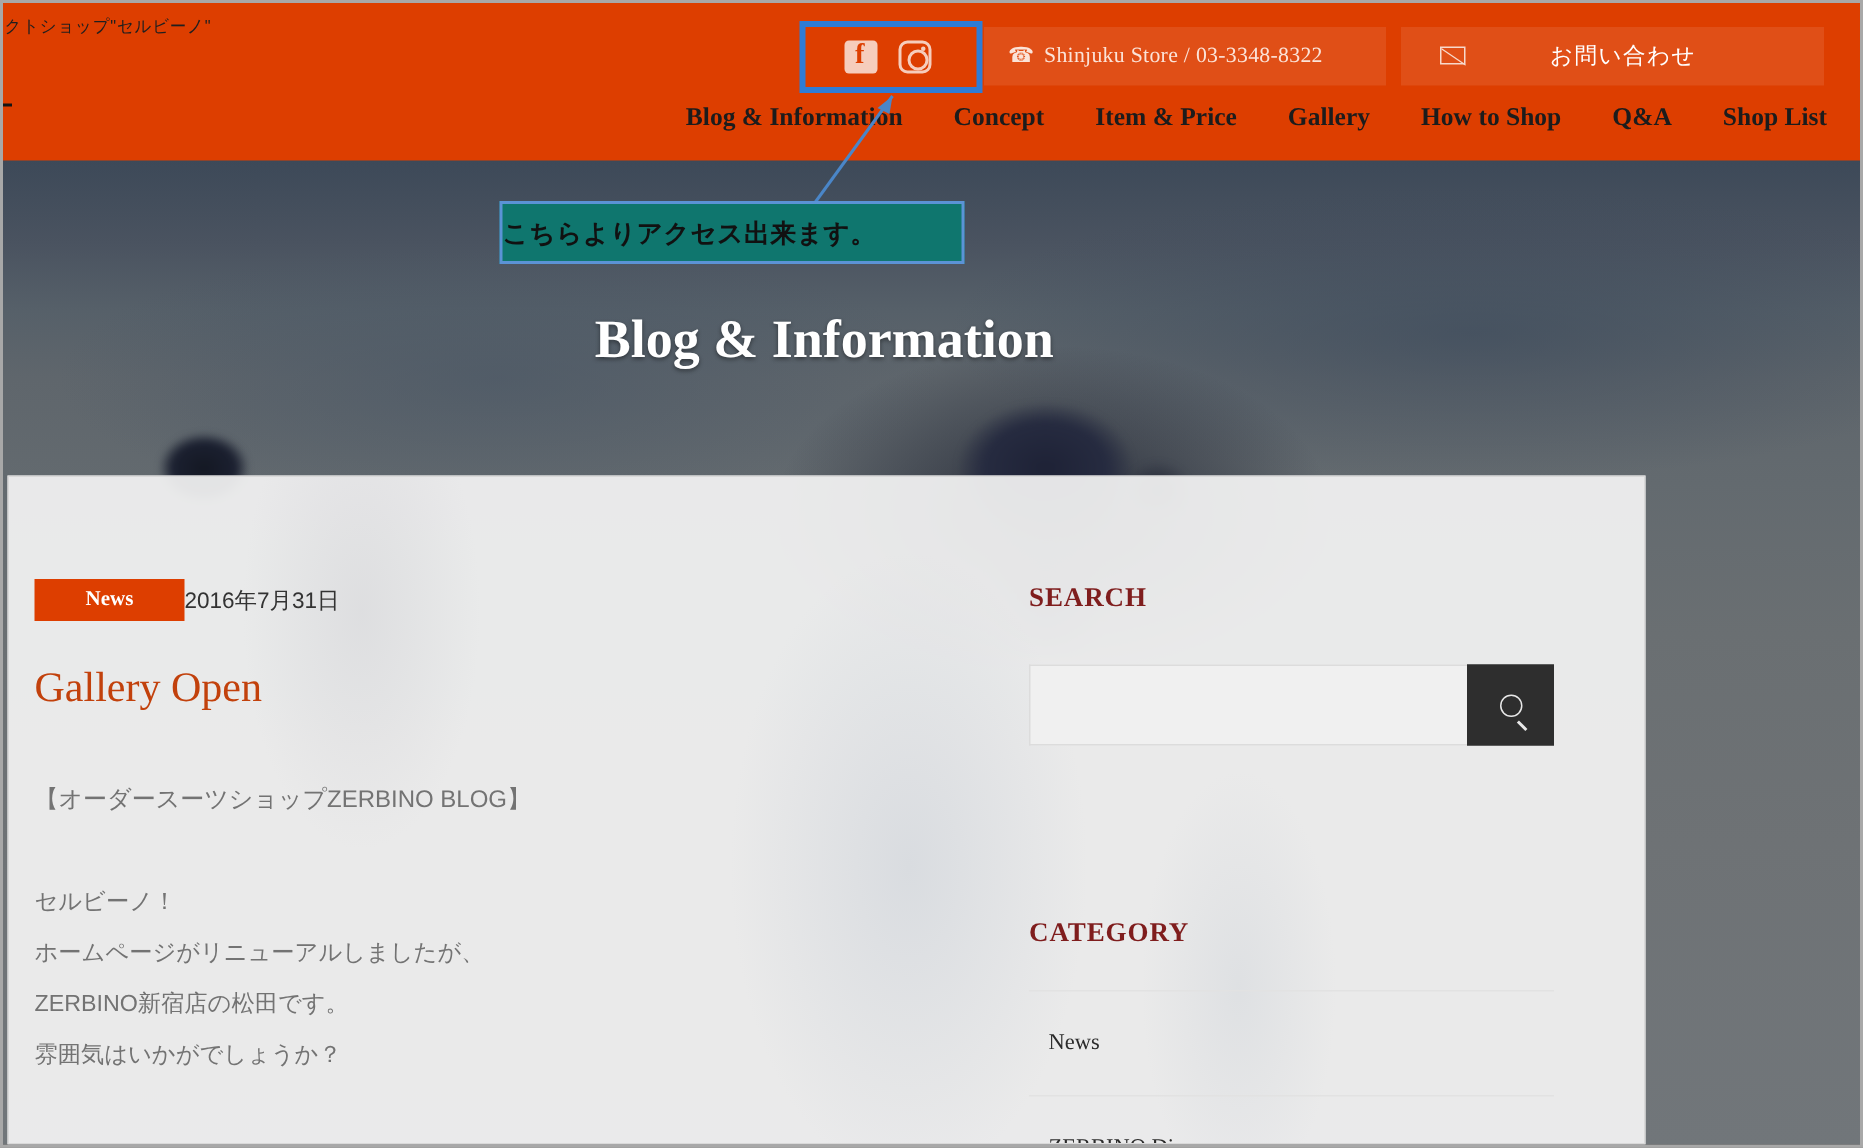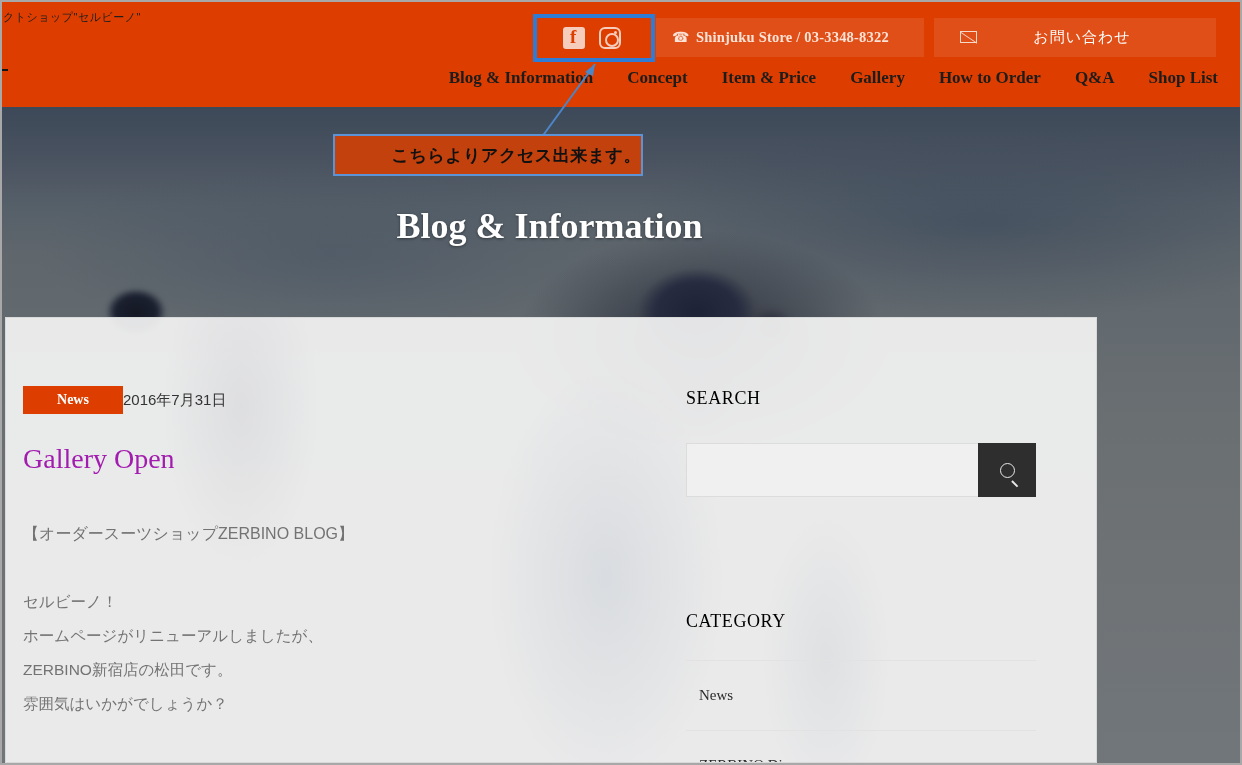--- a/index.html
+++ b/index.html
@@ -97,21 +97,21 @@
 
   .hdr-btn {
     position:absolute; top:16px; height:39px;
     background:#e5562099;
     background:rgba(255,255,255,.09);
     display:flex; align-items:center;
     color:#fbe3d8;
     font-family:"Liberation Serif", serif;
   }
   #btn-phone { left:654px; width:268px; padding-left:16px; }
-  #btn-phone .lbl { font-size:14.5px; font-weight:bold; letter-spacing:.2px; margin-left:10px; }
+  #btn-phone .lbl { font-size:14.5px; font-weight:normal; letter-spacing:.2px; margin-left:10px; }
   #btn-contact { left:932px; width:282px; justify-content:center; }
   #btn-contact .lbl {
     font-family:"Liberation Sans", sans-serif;
     font-size:15px; color:#ffffff; letter-spacing:1px; margin-left:14px;
   }
   .phone-icon { width:14px; height:14px; position:relative; color:#fbe3d8; font-size:14px; line-height:14px;}
   .mail-icon {
     width:17px; height:12px; border:1.6px solid #f7d9cc; position:relative;
     position:absolute; left:26px; top:13px;
   }
@@ -168,31 +168,31 @@
     color:#ffffff; font-family:"Liberation Serif", serif;
     font-weight:bold; font-size:14px;
   }
   #post-date {
     font-size:15px; color:#333;
     font-family:"Liberation Sans", sans-serif;
   }
   #post-title {
     margin-top:29px;
     font-family:"Liberation Serif", serif;
-    font-size:28px; font-weight:400; color:#a21caf;
+    font-size:28px; font-weight:400; color:#c2410c;
   }
   #post-body { margin-top:42px; font-size:15.5px; color:#737373; line-height:34px; }
   #post-body .lead { font-size:16px; }
   #post-body .gap { height:34px; }
 
   
   #sidebar { position:absolute; left:680px; top:70px; width:350px; }
   .side-head {
     font-family:"Liberation Serif", serif;
-    font-weight:normal; font-size:18px; color:#000000; letter-spacing:.6px;
+    font-weight:bold; font-size:18px; color:#7f1d1d; letter-spacing:.6px;
   }
   #search-row { margin-top:34px; display:flex; height:54px; }
   #search-input {
     flex:1; background:#f0f0f0; border:1px solid #dcdcdc; border-right:none;
     outline:none; padding:0 12px; font-size:14px;
     font-family:"Liberation Sans", sans-serif; color:#333;
   }
   #search-btn {
     width:58px; background:#2e2e2e; border:1px solid #2e2e2e;
     display:flex; align-items:center; justify-content:center; cursor:pointer;
@@ -216,22 +216,22 @@
 
   
   #anno { position:absolute; left:0; top:0; width:1238px; height:761px; z-index:40; pointer-events:none; }
   #anno-rect {
     position:absolute; left:531px; top:12px; width:122px; height:48px;
     border:4px solid #2e7cd6;
     pointer-events:auto;
   }
   #anno-box {
     position:absolute; left:331px; top:132px; width:310px; height:42px;
-    background:#c2410c; border:2px solid #5b93d6;
-    display:flex; align-items:center; justify-content:flex-end;
+    background:#0f766e; border:2px solid #5b93d6;
+    display:flex; align-items:center; justify-content:flex-start;
     pointer-events:auto;
   }
   #anno-box .txt {
     font-family:"DejaVu Sans", sans-serif;
     font-size:17px; font-weight:bold; color:#111;
     letter-spacing:.5px;
   }
 </style>
 </head>
 <body>
@@ -265,21 +265,21 @@
     <div id="btn-contact" class="hdr-btn">
       <span class="mail-icon"></span>
       <span class="lbl">お問い合わせ</span>
     </div>
 
     <nav id="nav">
       <span class="nav-item">Blog &amp; Information</span>
       <span class="nav-item">Concept</span>
       <span class="nav-item">Item &amp; Price</span>
       <span class="nav-item">Gallery</span>
-      <span class="nav-item">How to Order</span>
+      <span class="nav-item">How to Shop</span>
       <span class="nav-item">Q&amp;A</span>
       <span class="nav-item">Shop List</span>
     </nav>
   </div>
 
   <div id="page-title">Blog &amp; Information</div>
 
   <div id="content">
     <div id="content-bleed"></div>
 

